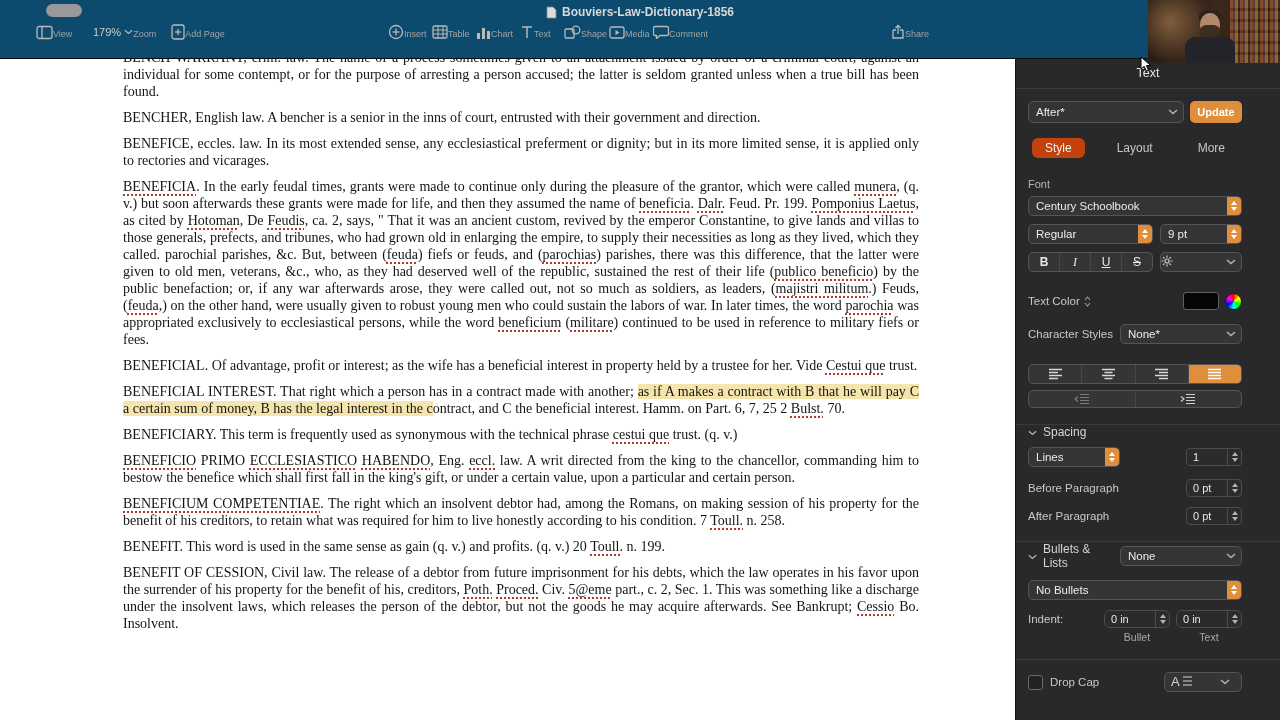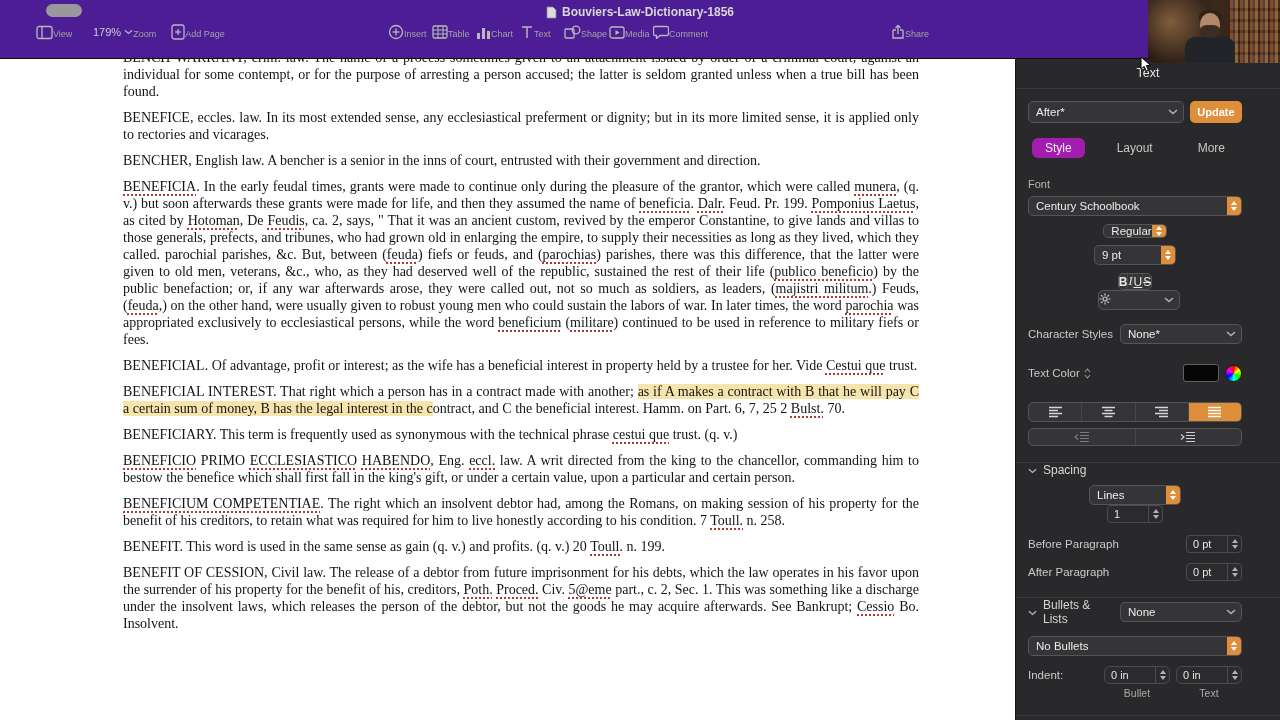--- a/index.html
+++ b/index.html
@@ -1,20 +1,20 @@
 <!DOCTYPE html>
 <html style="--accent: #DF8E3B; --hl: #F5E5AC; --sp: #B03A2E;"><head>
 <meta charset="utf-8">
 <style>
   html,body{margin:0;padding:0;}
   body{width:1280px;height:720px;overflow:hidden;background:#1d1d1f;font-family:"Liberation Sans",sans-serif;-webkit-font-smoothing:antialiased;}
   #app{position:relative;width:1280px;height:720px;}
 
   
-  .topbar{position:absolute;left:0;top:0;right:0;height:58px;background:#4c1d95;border-bottom:1px solid #0b0b0b;z-index:30;text-align:center;}
+  .topbar{position:absolute;left:0;top:0;right:0;height:58px;background:#0c4a6e;border-bottom:1px solid #0b0b0b;z-index:30;text-align:center;}
   .win-pill{position:absolute;left:46px;top:4px;width:36px;height:13px;border-radius:7px;background:#98989d;}
   .title-row{position:absolute;top:5px;left:0;right:0;display:flex;justify-content:center;align-items:center;gap:5px;color:#d8d8d8;font-size:12px;font-weight:600;}
   .tb-group{position:absolute;top:23px;display:flex;align-items:flex-start;}
   .tb-group.left{left:36px;gap:15px;}
   .tb-group.center{left:388px;gap:2px;}
   .tb-group.right{left:891px;}
   .tb-btn{display:flex;flex-direction:row;align-items:center;min-width:42px;cursor:default;}
   .tb-icon{height:18px;display:flex;align-items:center;justify-content:center;}
   .tb-icon.zoom span{font-size:11px;color:#cfcfcf;margin-right:3px;}
   .tb-label{font-size:9px;color:#a3a3a3;margin-top:4px;white-space:nowrap;}
@@ -35,23 +35,23 @@
   .dropdown{background:#353538;border:1px solid #555558;border-radius:5px;height:20px;display:flex;align-items:center;font-size:11.5px;color:#ececec;padding-left:7px;box-sizing:border-box;overflow:hidden;white-space:nowrap;}
   .dropdown .chev{margin-left:auto;padding:0 5px;display:flex;align-items:center;}
   .pop{align-self:stretch;margin-left:auto;width:14px;background:var(--accent,#DF8E3B);display:flex;flex-direction:column;align-items:center;justify-content:center;gap:2px;flex:none;}
   .tri-up{width:0;height:0;border-left:3px solid transparent;border-right:3px solid transparent;border-bottom:4px solid #fff;}
   .tri-dn{width:0;height:0;border-left:3px solid transparent;border-right:3px solid transparent;border-top:4px solid #fff;}
   .style-row{margin-top:12px;gap:6px;}
   .style-row .dropdown{flex:1;height:22px;}
   .update-btn{width:52px;height:22px;border:none;border-radius:5px;background:var(--accent,#DF8E3B);color:#fff;font-size:11px;font-family:inherit;font-weight:600;}
   .tabs{display:flex;justify-content:space-between;margin:15px 4px 0 4px;}
   .tab{font-size:12px;color:#c6c6c6;padding:3px 13px;border-radius:6px;}
-  .tab.active{background:#a21caf;color:#f2f2f2;}
+  .tab.active{background:#c2410c;color:#f2f2f2;}
   .section-label{font-size:11px;color:#b5b5b5;margin-top:20px;}
-  .mt6{margin-top:6px;} .mt8{margin-top:8px;flex-direction:column;} .mt10{margin-top:10px;} .mt12{margin-top:12px;} .mt14{margin-top:14px;} .mt20{margin-top:20px;}
+  .mt6{margin-top:6px;} .mt8{margin-top:8px;} .mt10{margin-top:10px;} .mt12{margin-top:12px;} .mt14{margin-top:14px;} .mt20{margin-top:20px;}
   .two{gap:7px;}
   .two .grow{flex:1;}
   .w82{width:82px;flex:none;}
   .seg{display:flex;background:#353538;border:1px solid #555558;border-radius:5px;overflow:hidden;height:20px;box-sizing:border-box;}
   .seg-cell{flex:1;display:flex;align-items:center;justify-content:center;border-right:1px solid #48484b;font-size:12px;color:#e8e8e8;}
   .seg-cell:last-child{border-right:none;}
   .seg-cell.active{background:var(--accent,#DF8E3B);}
   .bius{flex:1;}
   .bius .b{font-weight:bold;} .bius .i{font-style:italic;font-family:"Liberation Serif",serif;} .bius .u{text-decoration:underline;} .bius .s{text-decoration:line-through;}
   .gear-dd{width:82px;margin-left:7px;justify-content:center;gap:6px;padding-left:0;flex:none;}
@@ -211,22 +211,22 @@
             </svg>
           </div>
           <div class="tb-label">Share</div>
         </div>
       </div>
   </div>
 
   <div class="doc-area">
     <div class="doc-text">
         <p><span>BENCH WARRANT, crim. law. The name of a process sometimes given to an attachment issued by order of a criminal court, against an individual for some contempt, or for the purpose of arresting a person accused; the latter is seldom granted unless when a true bill has been found.</span></p>
+        <p><span>BENCHER, English law. A bencher is a senior in the inns of court, entrusted with their government and direction.</span></p>
         <p><span>BENEFICE, eccles. law. In its most extended sense, any ecclesiastical preferment or dignity; but in its more limited sense, it is applied only to rectories and vicarages.</span></p>
-        <p><span>BENCHER, English law. A bencher is a senior in the inns of court, entrusted with their government and direction.</span></p>
         <p><span class="sp">BENEFICIA</span><span>. In the early feudal times, grants were made to continue only during the pleasure of the grantor, which were called </span><span class="sp">munera</span><span>, (q. v.) but soon afterwards these grants were made for life, and then they assumed the name of </span><span class="sp">beneficia</span><span>. </span><span class="sp">Dalr.</span><span> Feud. Pr. 199. </span><span class="sp">Pomponius Laetus</span><span>, as cited by </span><span class="sp">Hotoman</span><span>, De </span><span class="sp">Feudis</span><span>, ca. 2, says, " That it was an ancient custom, revived by the emperor Constantine, to give lands and villas to those generals, prefects, and tribunes, who had grown old in enlarging the empire, to supply their necessities as long as they lived, which they called. parochial parishes, &amp;c. But, between (</span><span class="sp">feuda</span><span>) fiefs or feuds, and (</span><span class="sp">parochias</span><span>) parishes, there was this difference, that the latter were given to old men, veterans, &amp;c., who, as they had deserved well of the republic, sustained the rest of their life (</span><span class="sp">publico beneficio</span><span>) by the public benefaction; or, if any war afterwards arose, they were called out, not so much as soldiers, as leaders, (</span><span class="sp">majistri militum</span><span>.) Feuds, (</span><span class="sp">feuda</span><span>,) on the other hand, were usually given to robust young men who could sustain the labors of war. In later times, the word </span><span class="sp">parochia</span><span> was appropriated exclusively to ecclesiastical persons, while the word </span><span class="sp">beneficium</span><span> (</span><span class="sp">militare</span><span>) continued to be used in reference to military fiefs or fees.</span></p>
         <p><span>BENEFICIAL. Of advantage, profit or interest; as the wife has a beneficial interest in property held by a trustee for her. Vide </span><span class="sp">Cestui que</span><span> trust.</span></p>
         <p><span>BENEFICIAL INTEREST. That right which a person has in a contract made with another; </span><span class="hl">as if A makes a contract with B that he will pay C a certain sum of money, B has the legal interest in the c</span><span>ontract, and C the beneficial interest. Hamm. on Part. 6, 7, 25 2 </span><span class="sp">Bulst.</span><span> 70.</span></p>
         <p><span>BENEFICIARY. This term is frequently used as synonymous with the technical phrase </span><span class="sp">cestui que</span><span> trust. (q. v.)</span></p>
         <p><span class="sp">BENEFICIO</span><span> PRIMO </span><span class="sp">ECCLESIASTICO</span><span> </span><span class="sp">HABENDO</span><span>, Eng. </span><span class="sp">eccl.</span><span> law. A writ directed from the king to the chancellor, commanding him to bestow the benefice which shall first fall in the king's gift, or under a certain value, upon a particular and certain person.</span></p>
         <p><span class="sp">BENEFICIUM COMPETENTIAE</span><span>. The right which an insolvent debtor had, among the Romans, on making session of his property for the benefit of his creditors, to retain what was required for him to live honestly according to his condition. 7 </span><span class="sp">Toull.</span><span> n. 258.</span></p>
         <p><span>BENEFIT. This word is used in the same sense as gain (q. v.) and profits. (q. v.) 20 </span><span class="sp">Toull.</span><span> n. 199.</span></p>
         <p><span>BENEFIT OF CESSION, Civil law. The release of a debtor from future imprisonment for his debts, which the law operates in his favor upon the surrender of his property for the benefit of his, creditors, </span><span class="sp">Poth.</span><span> </span><span class="sp">Proced.</span><span> Civ. </span><span class="sp">5@eme</span><span> part., c. 2, Sec. 1. This was something like a discharge under the insolvent laws, which releases the person of the debtor, but not the goods he may acquire afterwards. See Bankrupt; </span><span class="sp">Cessio</span><span> Bo. Insolvent.</span></p>
       </div>
   </div>
@@ -304,43 +304,43 @@
                 </g>
               </svg></span>
           <span class="chev">
               <svg width="10" height="6" viewBox="0 0 10 6">
                 <polyline points="1,1 5,4.6 9,1" fill="none" stroke="#b5b5b5" stroke-width="1.4"></polyline>
               </svg>
             </span>
         </div>
       </div>
 
+      <div class="row mt20">
+        <span class="ctl-label">Text Color</span>
+        <span class="updown">
+            <svg width="7" height="11" viewBox="0 0 7 11">
+              <polyline points="1,4 3.5,1 6,4" fill="none" stroke="#9a9a9a" stroke-width="1.1"></polyline>
+              <polyline points="1,7 3.5,10 6,7" fill="none" stroke="#9a9a9a" stroke-width="1.1"></polyline>
+            </svg>
+          </span>
+        <span class="flex-sp"></span>
+        <div class="swatch"></div>
+        <div class="wheel"></div>
+      </div>
+
       <div class="row label-row mt14">
         <span class="ctl-label">Character Styles</span>
         <div class="dropdown chev-dd">
           <span>None*</span>
           <span class="chev">
               <svg width="10" height="6" viewBox="0 0 10 6">
                 <polyline points="1,1 5,4.6 9,1" fill="none" stroke="#b5b5b5" stroke-width="1.4"></polyline>
               </svg>
             </span>
         </div>
-      </div>
-
-      <div class="row mt20">
-        <span class="ctl-label">Text Color</span>
-        <span class="updown">
-            <svg width="7" height="11" viewBox="0 0 7 11">
-              <polyline points="1,4 3.5,1 6,4" fill="none" stroke="#9a9a9a" stroke-width="1.1"></polyline>
-              <polyline points="1,7 3.5,10 6,7" fill="none" stroke="#9a9a9a" stroke-width="1.1"></polyline>
-            </svg>
-          </span>
-        <span class="flex-sp"></span>
-        <div class="swatch"></div>
-        <div class="wheel"></div>
       </div>
 
       <div class="seg mt20">
         <div class="seg-cell">
             <svg width="15" height="12" viewBox="0 0 15 12">
               <g stroke="#d8d8d8" stroke-width="1.3">
                 <line x1="1" y1="1.5" x2="14" y2="1.5"></line>
                 <line x1="1" y1="4.5" x2="10" y2="4.5"></line>
                 <line x1="1" y1="7.5" x2="14" y2="7.5"></line>
                 <line x1="1" y1="10.5" x2="10" y2="10.5"></line>

